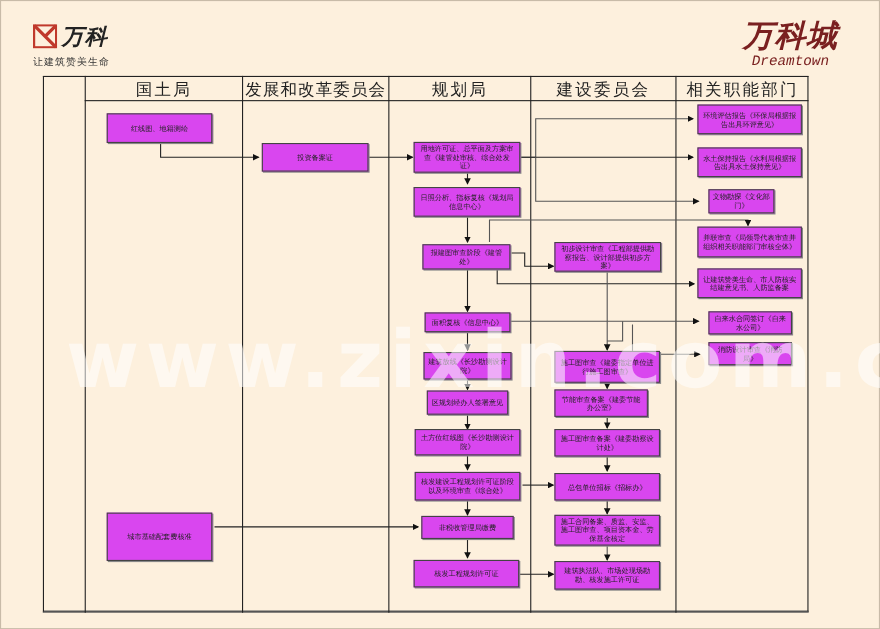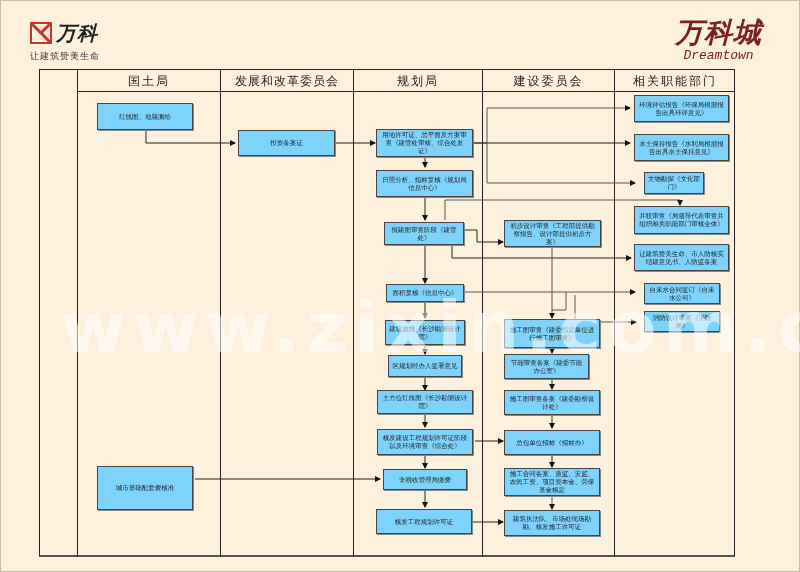--- a/index.html
+++ b/index.html
@@ -8,22 +8,22 @@
   .logo { position:absolute; left:30px; top:20px; }
   .logo-mark { position:absolute; left:0; top:2px; width:22px; height:22px; }
   .logo-name { position:absolute; left:26px; top:0px; font-size:20px; font-weight:bold; font-style:italic; color:#222; white-space:nowrap; letter-spacing:1px; }
   .logo-slogan { position:absolute; left:0; top:30px; font-size:9px; color:#333; white-space:nowrap; letter-spacing:1px;font-family:Liberation Serif, serif; }
   .brand-right { position:absolute; left:655px; top:18px; text-align:center;margin-left:20px; }
   .brand-right-name { font-size:28px; font-weight:bold; font-style:italic; color:#7a2020; letter-spacing:1px; line-height:30px; white-space:nowrap; }
   .brand-right-sub { font-family:Liberation Mono, monospace; font-style:italic; font-size:13px; color:#7a2020; margin-top:0px; }
   .frame { position:absolute; left:39px; top:69px; width:696px; height:488px; border:1px solid #222; border-bottom:2px solid #555; box-sizing:border-box; }
   .lane-line { position:absolute; top:69px; width:1px; height:488px; background:#222; }
   .header-line { position:absolute; left:77px; top:91px; width:658px; height:1px; background:#222; }
-  .lane-title { position:absolute; top:70px; height:21px; display:flex; align-items:center; justify-content:center; font-family:"DejaVu Serif", serif; font-size:12px; color:#222; text-align:center; line-height:10px; letter-spacing:2px; }
-  .box { position:absolute; border:1px solid #444; background:#7dd3fc; box-shadow:1px 1px 0 #888; display:flex; align-items:center; justify-content:center; text-align:center; font-family:"DejaVu Serif", serif; font-size:6.5px; line-height:8px; color:#222; padding:1px 3px; box-sizing:border-box; white-space:pre-line; }
+  .lane-title { position:absolute; top:70px; height:21px; display:flex; align-items:center; justify-content:center; font-family:"DejaVu Serif", serif; font-size:15px; color:#222; text-align:center; line-height:10px; letter-spacing:2px; }
+  .box { position:absolute; border:1px solid #444; background:#d946ef; box-shadow:1px 1px 0 #888; display:flex; align-items:center; justify-content:center; text-align:center; font-family:"DejaVu Serif", serif; font-size:6.5px; line-height:8px; color:#222; padding:1px 3px; box-sizing:border-box; white-space:pre-line; }
   svg.connectors { position:absolute; left:0; top:0; width:800px; height:572px; pointer-events:none; }
   .watermark { position:absolute; left:60px; top:285px; font-size:72px; font-weight:bold; color:rgba(255,255,255,0.55); letter-spacing:6px; white-space:nowrap; font-family:"DejaVu Sans", sans-serif; }
 </style>
 </head>
 <body>
 
 <div class="page-border"></div>
 
 <div class="logo">
   <svg class="logo-mark" viewBox="0 0 22 22">
@@ -112,21 +112,21 @@
 <div class="box" style="left:377px;top:390px;width:96px;height:24px">土方位红线图《长沙勘测设计院》</div>
 <div class="box" style="left:377px;top:429px;width:96px;height:26px">核发建设工程规划许可证阶段以及环境审查《综合处》</div>
 <div class="box" style="left:383px;top:469px;width:84px;height:21px">非税收管理局缴费</div>
 <div class="box" style="left:376px;top:509px;width:96px;height:25px">核发工程规划许可证</div>
 
 <div class="box" style="left:504px;top:220px;width:97px;height:27px">初步设计审查《工程部提供勘察报告、设计部提供初步方案》</div>
 <div class="box" style="left:504px;top:319px;width:96px;height:29px">施工图审查《建委指定单位进行施工图审查》</div>
 <div class="box" style="left:504px;top:354px;width:85px;height:25px">节能审查备案《建委节能办公室》</div>
 <div class="box" style="left:504px;top:390px;width:96px;height:25px">施工图审查备案《建委勘察设计处》</div>
 <div class="box" style="left:504px;top:430px;width:96px;height:25px">总包单位招标《招标办》</div>
-<div class="box" style="left:504px;top:468px;width:96px;height:28px">施工合同备案、质监、安监、农民工资、项目资本金、劳保基金核定</div>
+<div class="box" style="left:504px;top:468px;width:96px;height:28px">施工合同备案、质监、安监、施工图审查、项目资本金、劳保基金核定</div>
 <div class="box" style="left:504px;top:510px;width:96px;height:26px">建筑执法队、市场处现场勘勘、核发施工许可证</div>
 
 <div class="box" style="left:634px;top:95px;width:95px;height:27px">环境评估报告《环保局根据报告出具环评意见》</div>
 <div class="box" style="left:634px;top:134px;width:95px;height:27px">水土保持报告《水利局根据报告出具水土保持意见》</div>
 <div class="box" style="left:644px;top:172px;width:60px;height:22px">文物勘探《文化部门》</div>
 <div class="box" style="left:634px;top:206px;width:95px;height:28px">并联审查《局领导代表审查并组织相关职能部门审核全体》</div>
 <div class="box" style="left:634px;top:244px;width:95px;height:27px">让建筑赞美生命、市人防核实结建意见书、人防监备案</div>
 <div class="box" style="left:644px;top:283px;width:76px;height:21px">自来水合同签订《自来水公司》</div>
 <div class="box" style="left:644px;top:311px;width:76px;height:21px">消防设计审查《消防局》</div>
 

